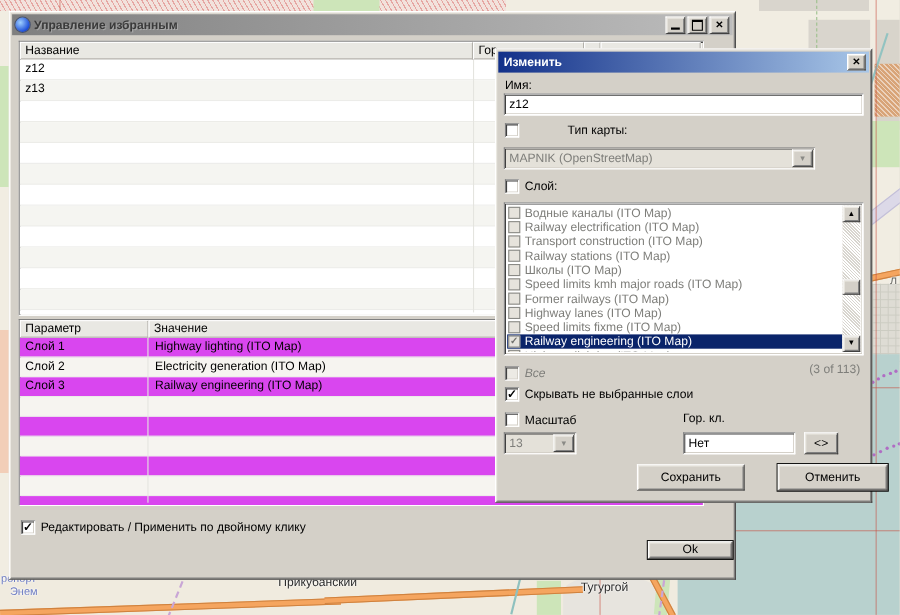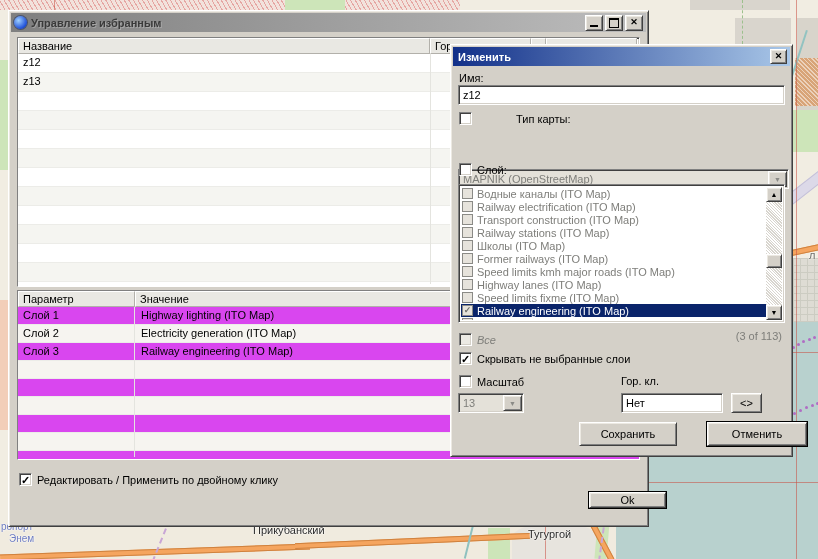--- a/index.html
+++ b/index.html
@@ -84,21 +84,21 @@
   .dot{position:absolute;width:3px;height:3px;border-radius:50%;background:#b06cc4;}
   .maplabel{position:absolute;font-size:11px;color:#2b2b2b;text-shadow:0 0 2px #fff,0 0 2px #fff;white-space:nowrap;}
   .maplabel.blue{color:#6d7cc2;font-size:10px;}
   .maplabel.gray{color:#6b6b66;}
   .ml-prikubansky{left:253px;top:524px;}
   .ml-tugurgoy{left:528px;top:528px;}
   .ml-airport1{left:1px;top:521px;}
   .ml-airport2{left:9px;top:533px;}
   .ml-lfrag{left:809px;top:249px;}
   
-  #mainwin{left:8px;top:10px;width:639px;height:515px;z-index:10;}
+  #mainwin{left:8px;top:10px;width:639px;height:515px;z-index:10;padding-left:20px;}
   #editdlg{left:450px;top:44px;width:341px;height:411px;z-index:20;}
   .rowlab{position:absolute;white-space:nowrap;}
 </style>
 </head>
 <body>
 
 <div id="map">
   <div class="mpatch hatch-pink" style="left:0;top:0;width:460px;height:10px;"></div>
   <div class="mpatch" style="left:285px;top:0;width:60px;height:10px;background:#cde5b9;"></div>
   <div class="mpatch" style="left:690px;top:0;width:100px;height:10px;background:#d9d5cd;"></div>
@@ -259,21 +259,21 @@
       </span>
   </div>
 
   <span class="rowlab" style="left:8px;top:27px;">Имя:</span>
   <input class="field" style="left: 7px; top: 40px; width: 327px; height: 20px;" value="z12">
 
   <label class="cbrow" style="left:8px;top:67px;gap:44px;">
     <span class="cb"></span>
     <span>Тип карты:</span>
   </label>
-  <div class="combo" style="left:7px;top:89px;width:331px;height:20px;margin-top:35px;">
+  <div class="combo" style="left:7px;top:89px;width:283px;height:20px;">
     <span class="val">MAPNIK (OpenStreetMap)</span>
     <span class="drop">▼</span>
   </div>
 
   <label class="cbrow" style="left:8px;top:118px;">
     <span class="cb"></span>
     <span>Слой:</span>
   </label>
 
   <div class="layerbox" style="left:7px;top:139px;width:327px;height:139px;">
@@ -293,25 +293,25 @@
         <div class="layer-row">
           <span class="lcb"></span>
           <span>Railway stations (ITO Map)</span>
         </div>
         <div class="layer-row">
           <span class="lcb"></span>
           <span>Школы (ITO Map)</span>
         </div>
         <div class="layer-row">
           <span class="lcb"></span>
+          <span>Speed limits kmh major roads (ITO Map)</span>
+        </div>
+        <div class="layer-row">
+          <span class="lcb"></span>
           <span>Former railways (ITO Map)</span>
-        </div>
-        <div class="layer-row">
-          <span class="lcb"></span>
-          <span>Speed limits kmh major roads (ITO Map)</span>
         </div>
         <div class="layer-row">
           <span class="lcb"></span>
           <span>Highway lanes (ITO Map)</span>
         </div>
         <div class="layer-row">
           <span class="lcb"></span>
           <span>Speed limits fixme (ITO Map)</span>
         </div>
         <div class="layer-row sel">

